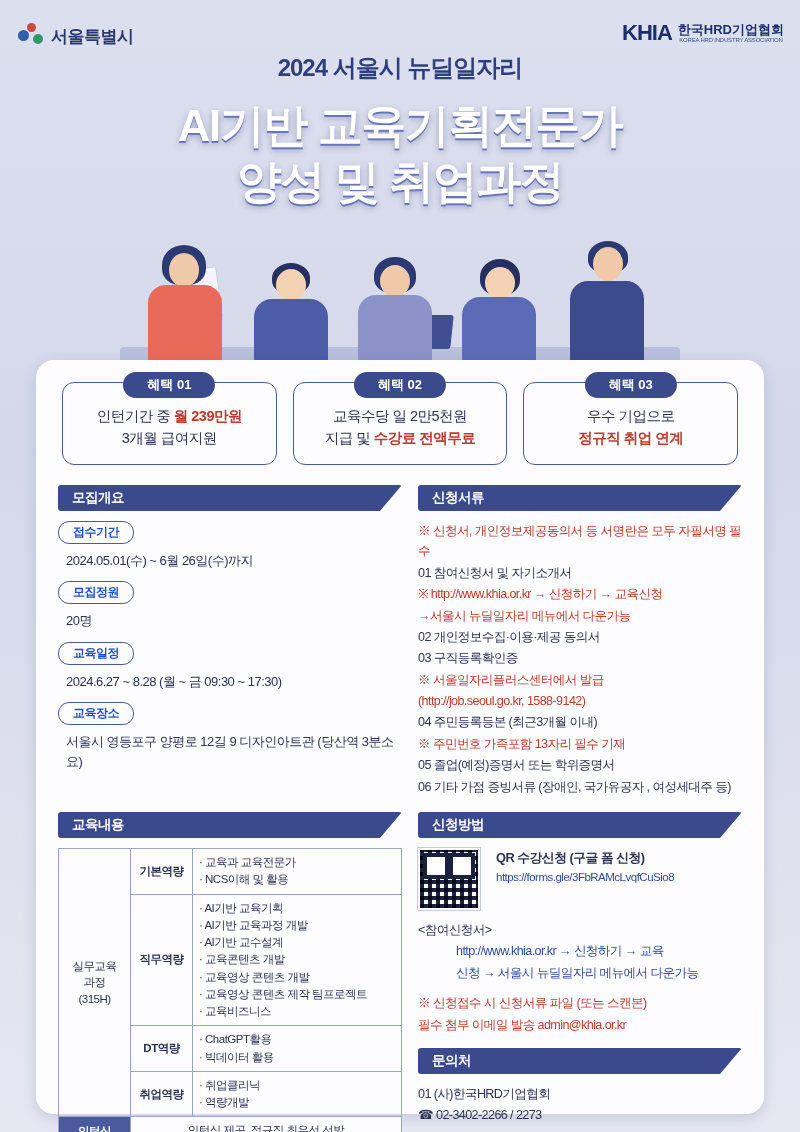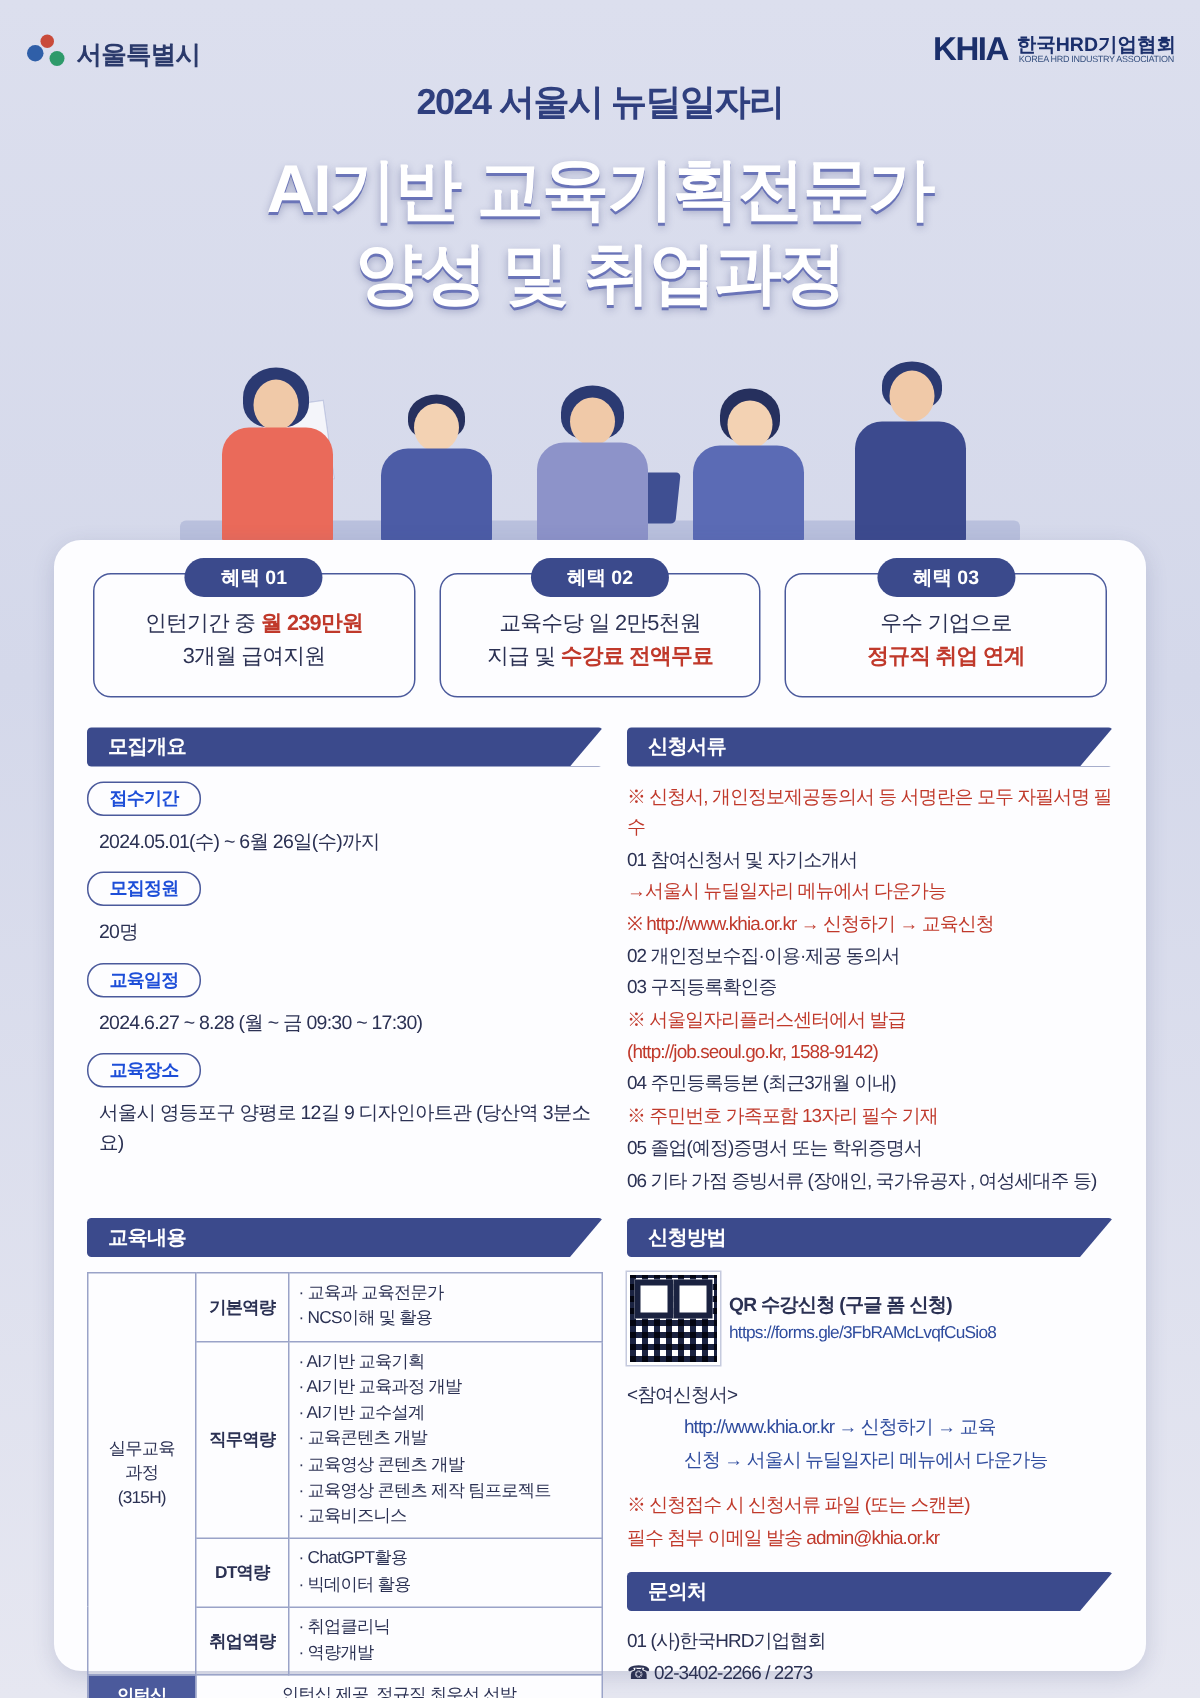--- a/index.html
+++ b/index.html
@@ -141,21 +141,21 @@
     border: 1px solid #9aa3c8; padding: 5px 6px; vertical-align: middle;
   }
   td.c1 { width: 72px; text-align: center; line-height: 1.45; }
   td.c2 { width: 62px; text-align: center; font-weight: bold; }
   td.c3 { line-height: 1.5; }
   tr.intern td { background: #4b5a9c; color: #fff; font-weight: bold; text-align: center; }
   tr.intern td.ix { background: #fdfdff; color: #2b3153; font-weight: normal; text-align: center; line-height: 1.5; }
   .dot::before { content: "· "; }
 
   
-  .qr-row { display: flex; gap: 6px; align-items: center; margin-bottom: 10px; }
+  .qr-row { display: flex; gap: 16px; align-items: flex-start; margin-bottom: 10px; }
   .qr {
     width: 62px; height: 62px; flex: 0 0 62px;
     background:
       repeating-linear-gradient(90deg, #1a2240 0 4px, #fff 4px 8px),
       repeating-linear-gradient(0deg, #1a2240 0 4px, #fff 4px 8px);
     background-blend-mode: multiply;
     border: 2px solid #fff; outline: 1px solid #c5cade;
     position: relative;
   }
   .qr::before, .qr::after {
@@ -277,22 +277,22 @@
           <span class="tag">교육장소</span>
           <div class="line">서울시 영등포구 양평로 12길 9 디자인아트관 (당산역 3분소요)</div>
         </div>
       </div>
 
       <div class="col">
         <div class="sec-head">신청서류</div>
         <div class="rlist">
           <div class="note">※ 신청서, 개인정보제공동의서 등 서명란은 모두 자필서명 필수</div>
           <div>01  참여신청서 및 자기소개서</div>
+          <div class="note">※ http://www.khia.or.kr → 신청하기 → 교육신청</div>
           <div class="note">→서울시 뉴딜일자리 메뉴에서 다운가능</div>
-          <div class="note">※ http://www.khia.or.kr → 신청하기 → 교육신청</div>
           <div>02  개인정보수집·이용·제공 동의서</div>
           <div>03  구직등록확인증</div>
           <div class="note">※ 서울일자리플러스센터에서 발급</div>
           <div class="note">(http://job.seoul.go.kr, 1588-9142)</div>
           <div>04  주민등록등본 (최근3개월 이내)</div>
           <div class="note">※ 주민번호 가족포함 13자리 필수 기재</div>
           <div>05  졸업(예정)증명서 또는 학위증명서</div>
           <div>06  기타 가점 증빙서류 (장애인, 국가유공자 , 여성세대주 등)</div>
         </div>
       </div>

